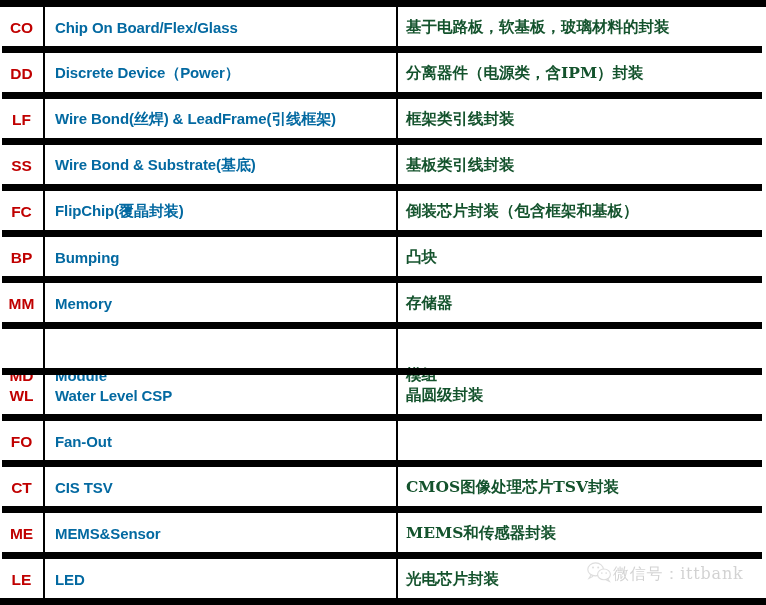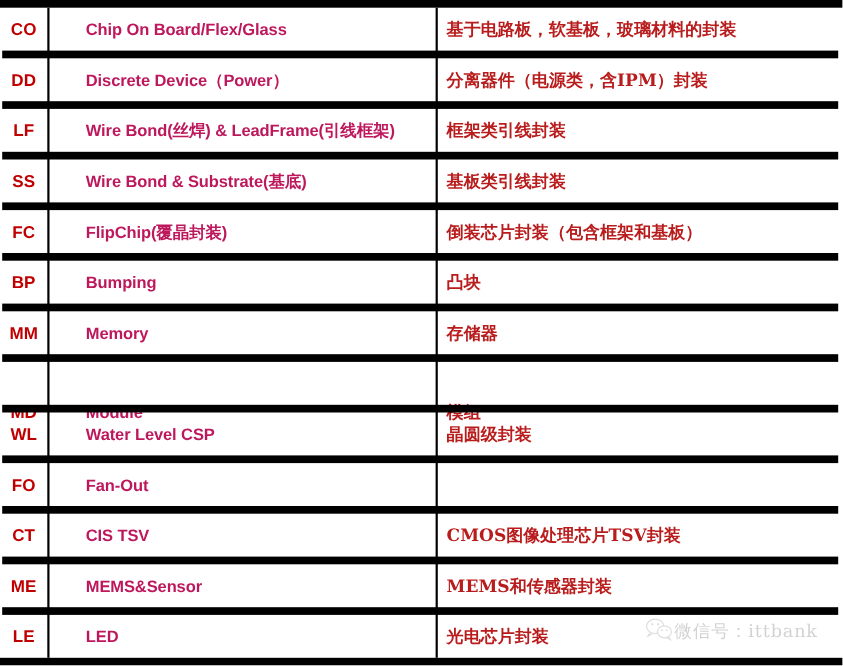--- a/index.html
+++ b/index.html
@@ -68,34 +68,34 @@
     left: 0;
     width: 43px;
     justify-content: center;
     color: #C00000;
     font-weight: bold;
     font-size: 15.5px;
     letter-spacing: 0px;
   }
 
   .cell-name {
-    left: 54px;
+    left: 31px;
     width: 351px;
     padding-left: 24px;
-    color: #be185d;
+    color: #0369a1;
     font-weight: bold;
     font-size: 15px;
     letter-spacing: -0.1px;
   }
 
   .cell-desc {
     left: 398px;
     width: 368px;
     padding-left: 8px;
-    color: #b91c1c;
+    color: #14532d;
     font-weight: bold;
     font-size: 15.5px;
     font-family: "DejaVu Serif", "Liberation Serif", serif;
     letter-spacing: 0px;
   }
 
   
   #watermark {
     position: absolute;
     left: 586px;

